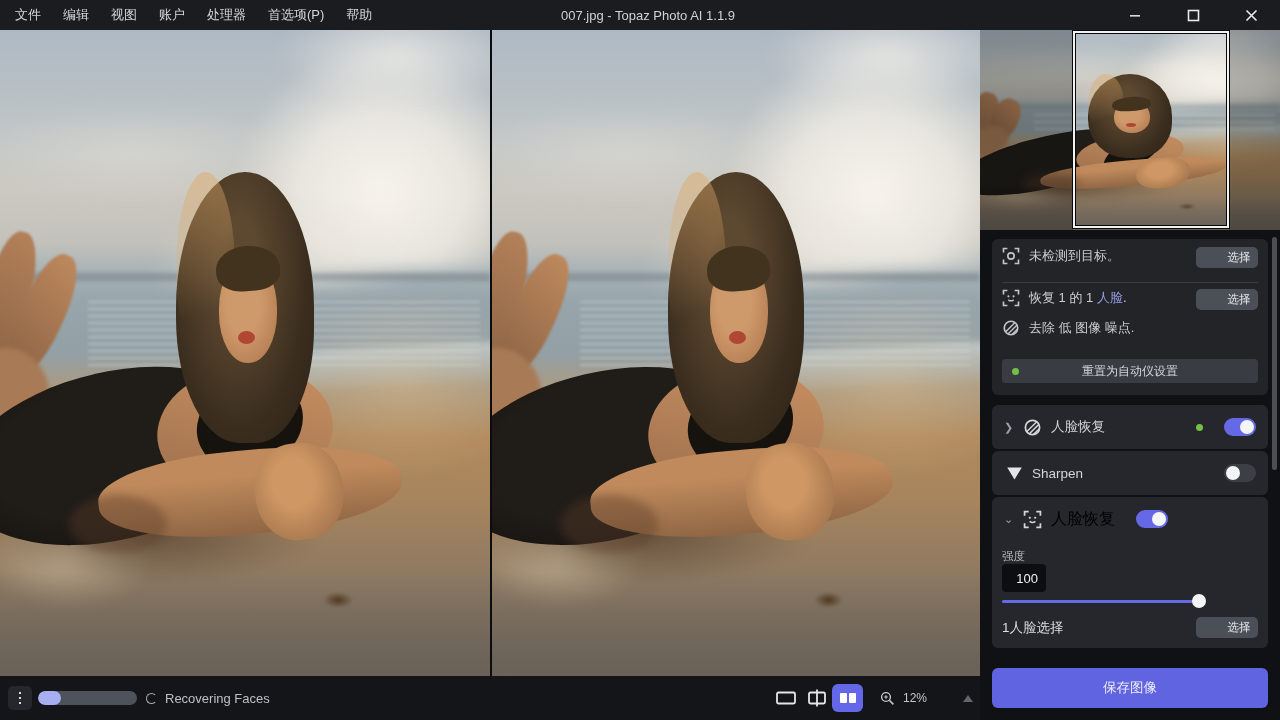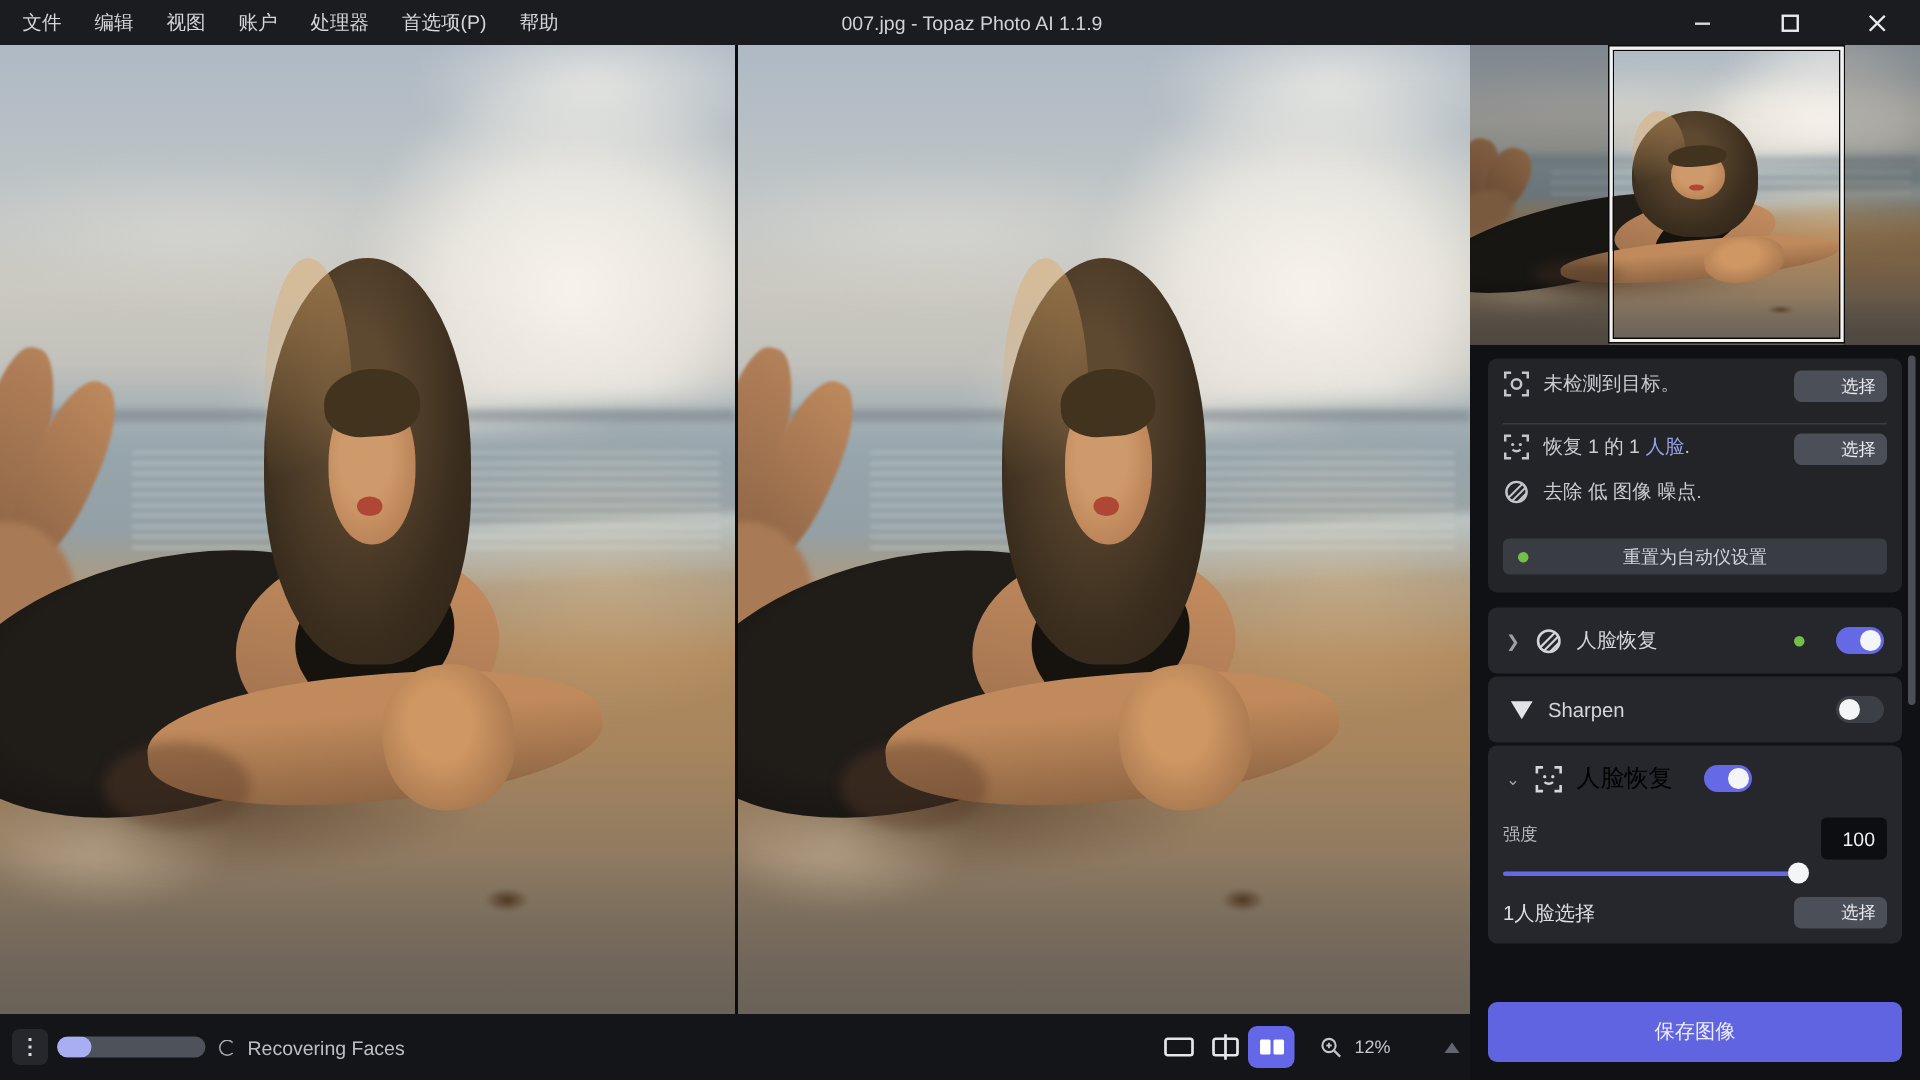--- a/index.html
+++ b/index.html
@@ -94,21 +94,21 @@
   .auto-dot { width:7px; height:7px; border-radius:50%; background:#74c047; margin-left:auto; }
   .toggle { width:32px; height:18px; border-radius:9px; position:relative; margin-left:12px; }
   .toggle.off { margin-left:auto; background:#3c3f46; }
   .toggle.on { background:#6569e6; }
   .toggle .knob { position:absolute; top:2px; width:14px; height:14px; border-radius:50%; background:#f4f5f7; }
   .toggle.on .knob { right:2px; }
   .toggle.off .knob { left:2px; }
   .fr-panel { background:#26272c; border-radius:6px; padding-bottom:2px; }
   .fr-head { height:44px; display:flex; align-items:center; padding:0 12px; gap:9px; }
   .fr-body { padding:4px 10px 6px; }
-  .strength-row { display:flex; align-items:flex-start; justify-content:space-between; }
+  .strength-row { display:flex; align-items:flex-start; justify-content:space-between;flex-direction:column; }
   .strength-label { color:#b6bac0; font-size:11.5px; margin-top:4px; }
   .strength-value { width:44px; height:28px; background:#0d0e11; border-radius:4px; color:#f0f1f3; font-size:13px; display:flex; align-items:center; justify-content:flex-end; padding-right:8px; }
   .slider { position:relative; height:14px; margin-top:2px; margin-right:52px; }
   .slider-track { position:absolute; left:0; right:0; top:6px; height:3px; background:#3a3d44; border-radius:2px; }
   .slider-fill { position:absolute; left:0; top:6px; height:3px; background:#6569e6; border-radius:2px; }
   .slider-knob { position:absolute; top:0; width:14px; height:14px; border-radius:50%; background:#f4f5f7; }
   .faces-row { display:flex; align-items:center; margin-top:9px; padding-bottom:2px; }
   .faces-label { color:#dcdee2; font-size:13.5px; }
   .save-btn { position:absolute; left:12px; right:12px; bottom:12px; height:40px; background:#6164e0; border:none; border-radius:6px; color:#ecedf9; font-size:13.5px; font-family:inherit; }
   .side-scrollbar { position:absolute; right:3px; top:207px; width:5px; height:233px; background:#4b4f55; border-radius:3px; }

